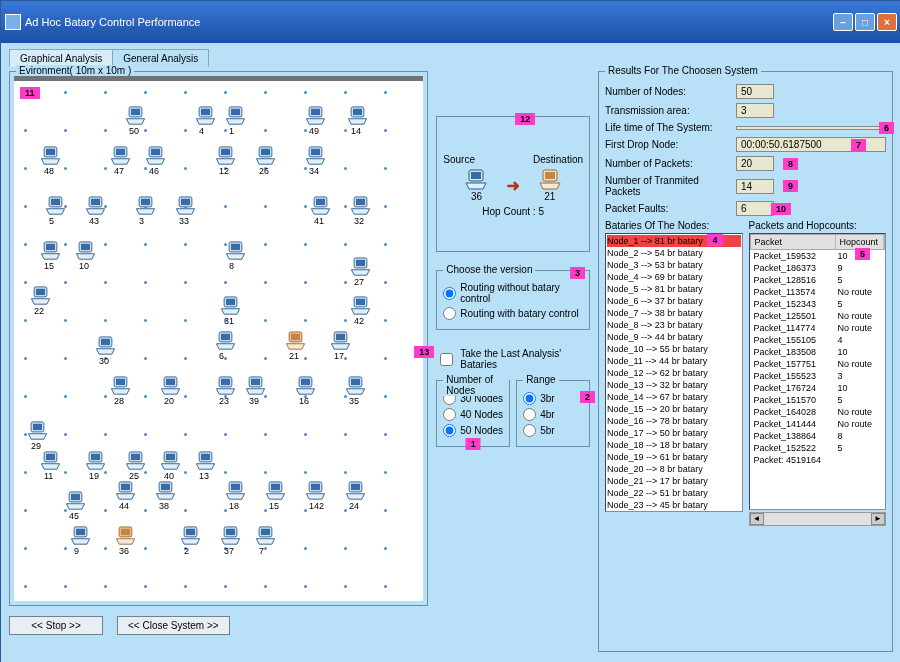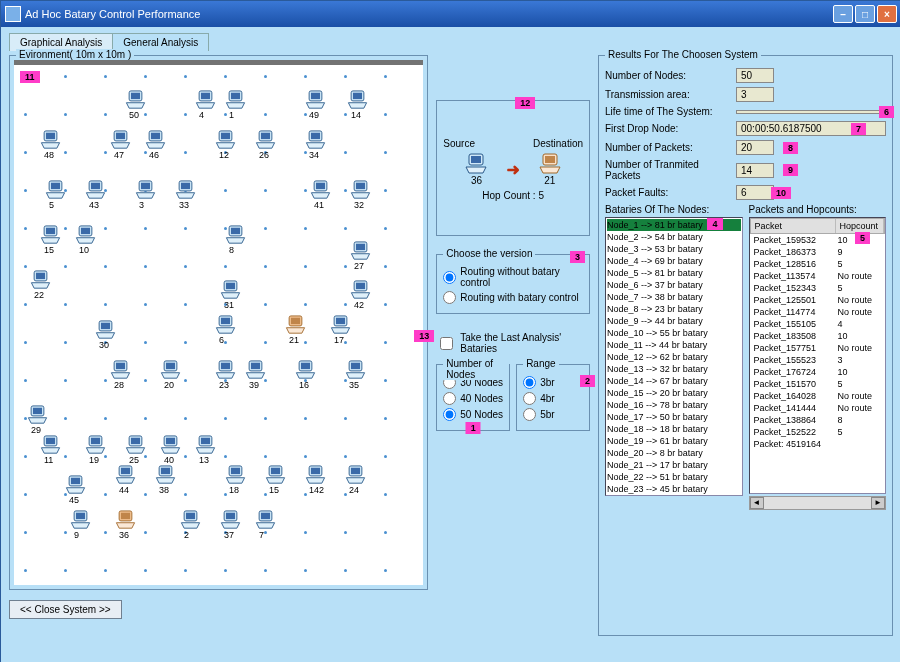--- a/index.html
+++ b/index.html
@@ -1,20 +1,20 @@
 <!DOCTYPE html>
 <html><head>
 <meta charset="utf-8">
 <style>
   html,body{margin:0;padding:0;font-family:Tahoma,Verdana,sans-serif;font-size:10px;
     background:#b8e0f7;overflow:hidden}
   .window{width:900px;height:662px;background:#b8e0f7;position:relative;
     border:1px solid #2a5a9a}
-  .titlebar{height:26px;background:linear-gradient(to bottom,#3a78d6,#1a4fa6);
-    color:#fff;display:flex;align-items:center;padding:0 4px}
+  .titlebar{height:14px;background:linear-gradient(to bottom,#3a78d6,#1a4fa6);
+    color:#fff;display:flex;align-items:center;padding:14px 4px}
   .titlebar .icon{width:14px;height:14px;background:#7ab0e8;margin-right:4px;
     border:1px solid #fff}
   .titlebar .title{flex:1;font-size:11px}
   .winbtn{width:18px;height:16px;margin-left:2px;border:1px solid #fff;
     background:#6aa0e0;color:#fff;display:inline-flex;align-items:center;
     justify-content:center;font-weight:bold;font-size:10px;border-radius:2px}
   .winbtn.close{background:#e07040}
   .tabs{display:flex;margin:6px 0 0 8px}
   .tab{padding:3px 10px;background:#d8ecf8;border:1px solid #8aa;
     border-bottom:none;margin-right:-1px;font-size:10px}
@@ -61,21 +61,21 @@
   .tbl-head{background:#e0e0e0;border:1px solid #aaa;display:flex;font-size:9px}
   .tbl-head span{padding:1px 4px;border-right:1px solid #bbb}
   .tblrow{display:flex;font-size:9px}
   .tblrow span{padding:0 4px}
   .tblrow span:first-child{width:76px;overflow:hidden}
   .tblrow span:last-child{flex:1}
   .scrollbar-h{height:12px;background:#e0e0e0;border:1px solid #999;display:flex;
     justify-content:space-between;margin-top:2px}
   .scrollbar-h .ar{width:12px;height:10px;background:#ccc;border:1px solid #888;
     text-align:center;font-size:8px;line-height:10px}
-  .selected{background:#15803d}
+  .selected{background:#ef4444}
 </style>
 </head>
 <body>
 
 <div class="window">
   <div class="titlebar">
     <div class="icon"></div>
     <div class="title">Ad Hoc Batary Control Performance</div>
     <div class="winbtn">–</div>
     <div class="winbtn">□</div>
@@ -490,20 +490,21 @@
                 <path d="M2 14 L22 14 L19 20 L5 20 Z" fill="#dff0fa" stroke="#2a5a8a"></path>
               </svg><div class="lbl">37</div></div>
             <div class="laptop" style="left: 240px; top: 445px;"><svg viewBox="0 0 24 22">
                 <rect x="5" y="1" width="14" height="11" rx="2" fill="#cfe8f8" stroke="#2a5a8a"></rect>
                 <rect x="7" y="3" width="10" height="7" fill="#3a6aa8"></rect>
                 <path d="M2 14 L22 14 L19 20 L5 20 Z" fill="#dff0fa" stroke="#2a5a8a"></path>
               </svg><div class="lbl">7</div></div>
           </div>
       </div>
       <div class="btnrow">
+        <div class="btn">&lt;&lt; Stop &gt;&gt;</div>
         <div class="btn">&lt;&lt; Close System &gt;&gt;</div>
       </div>
     </div>
 
     <div class="col-mid">
       <div style="height:35px"></div>
       <div class="group sd-box">
         <div class="mk" style="top:-4px;left:78px">12</div>
         <div class="sd-row">
           <div class="sd-col">

